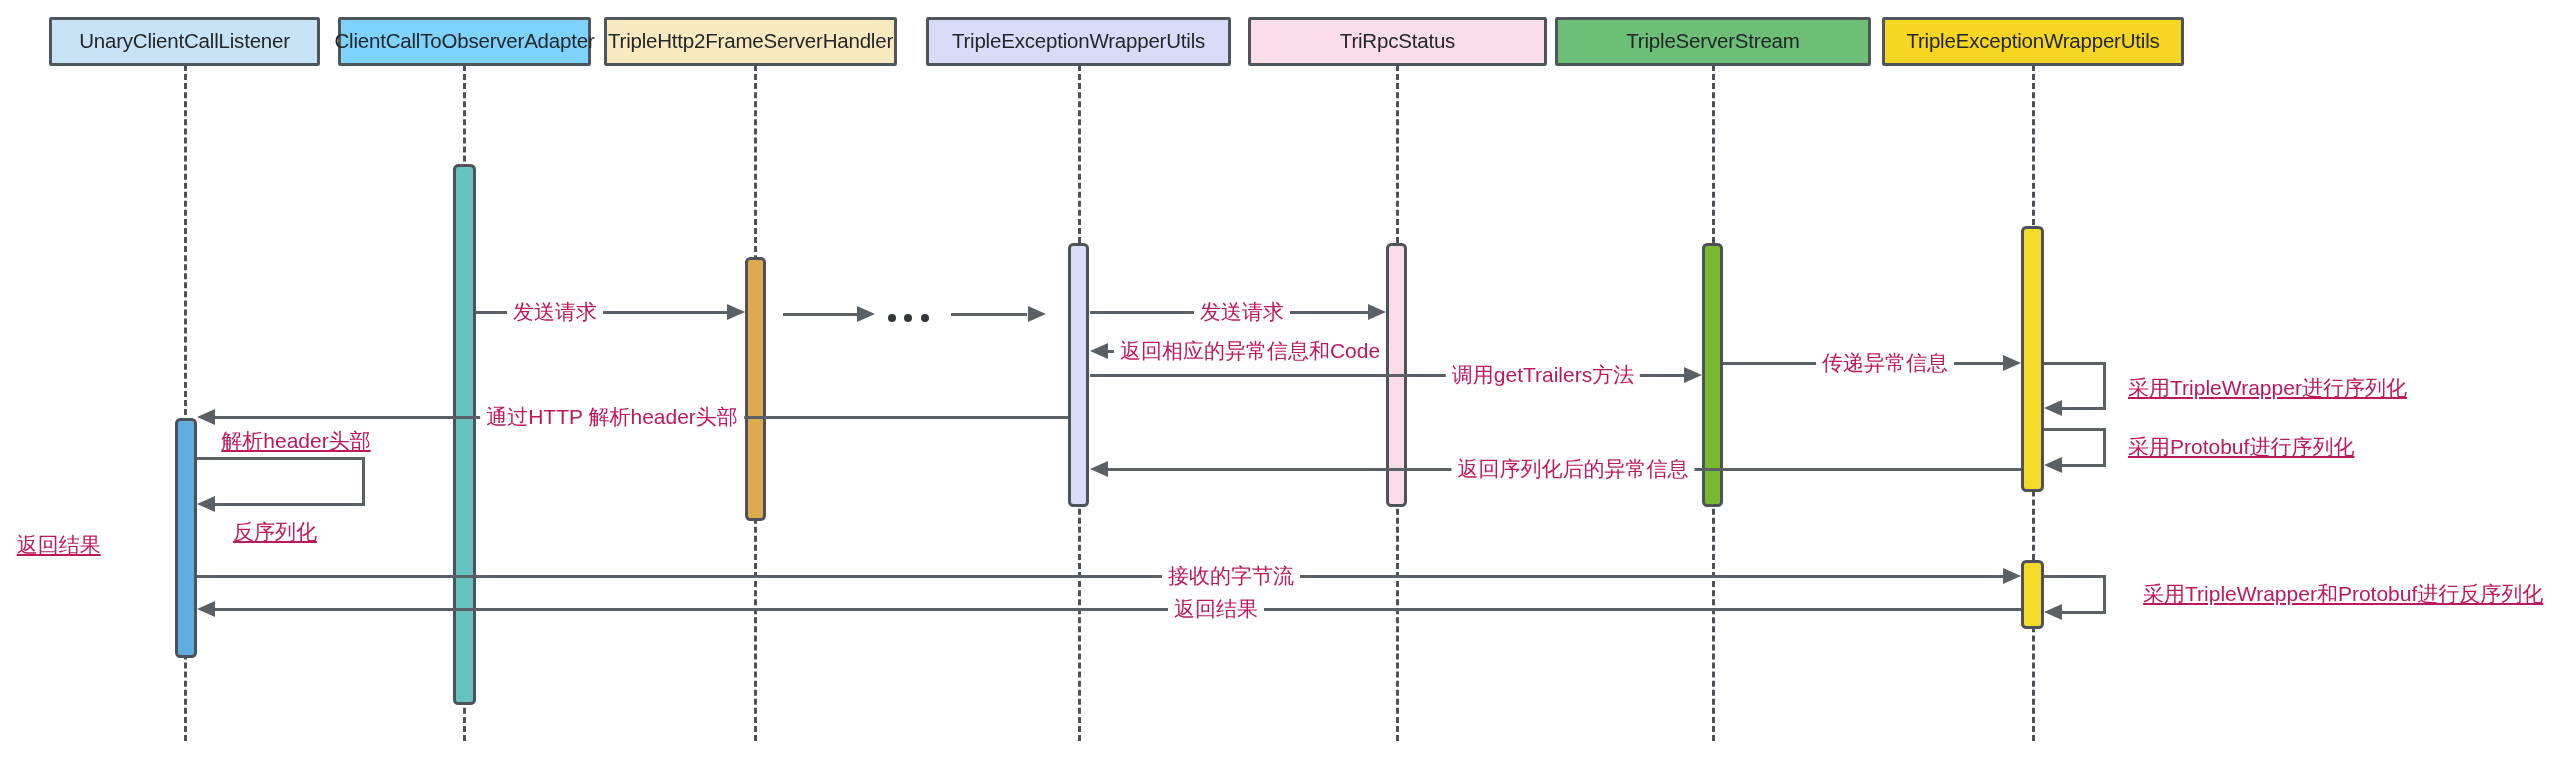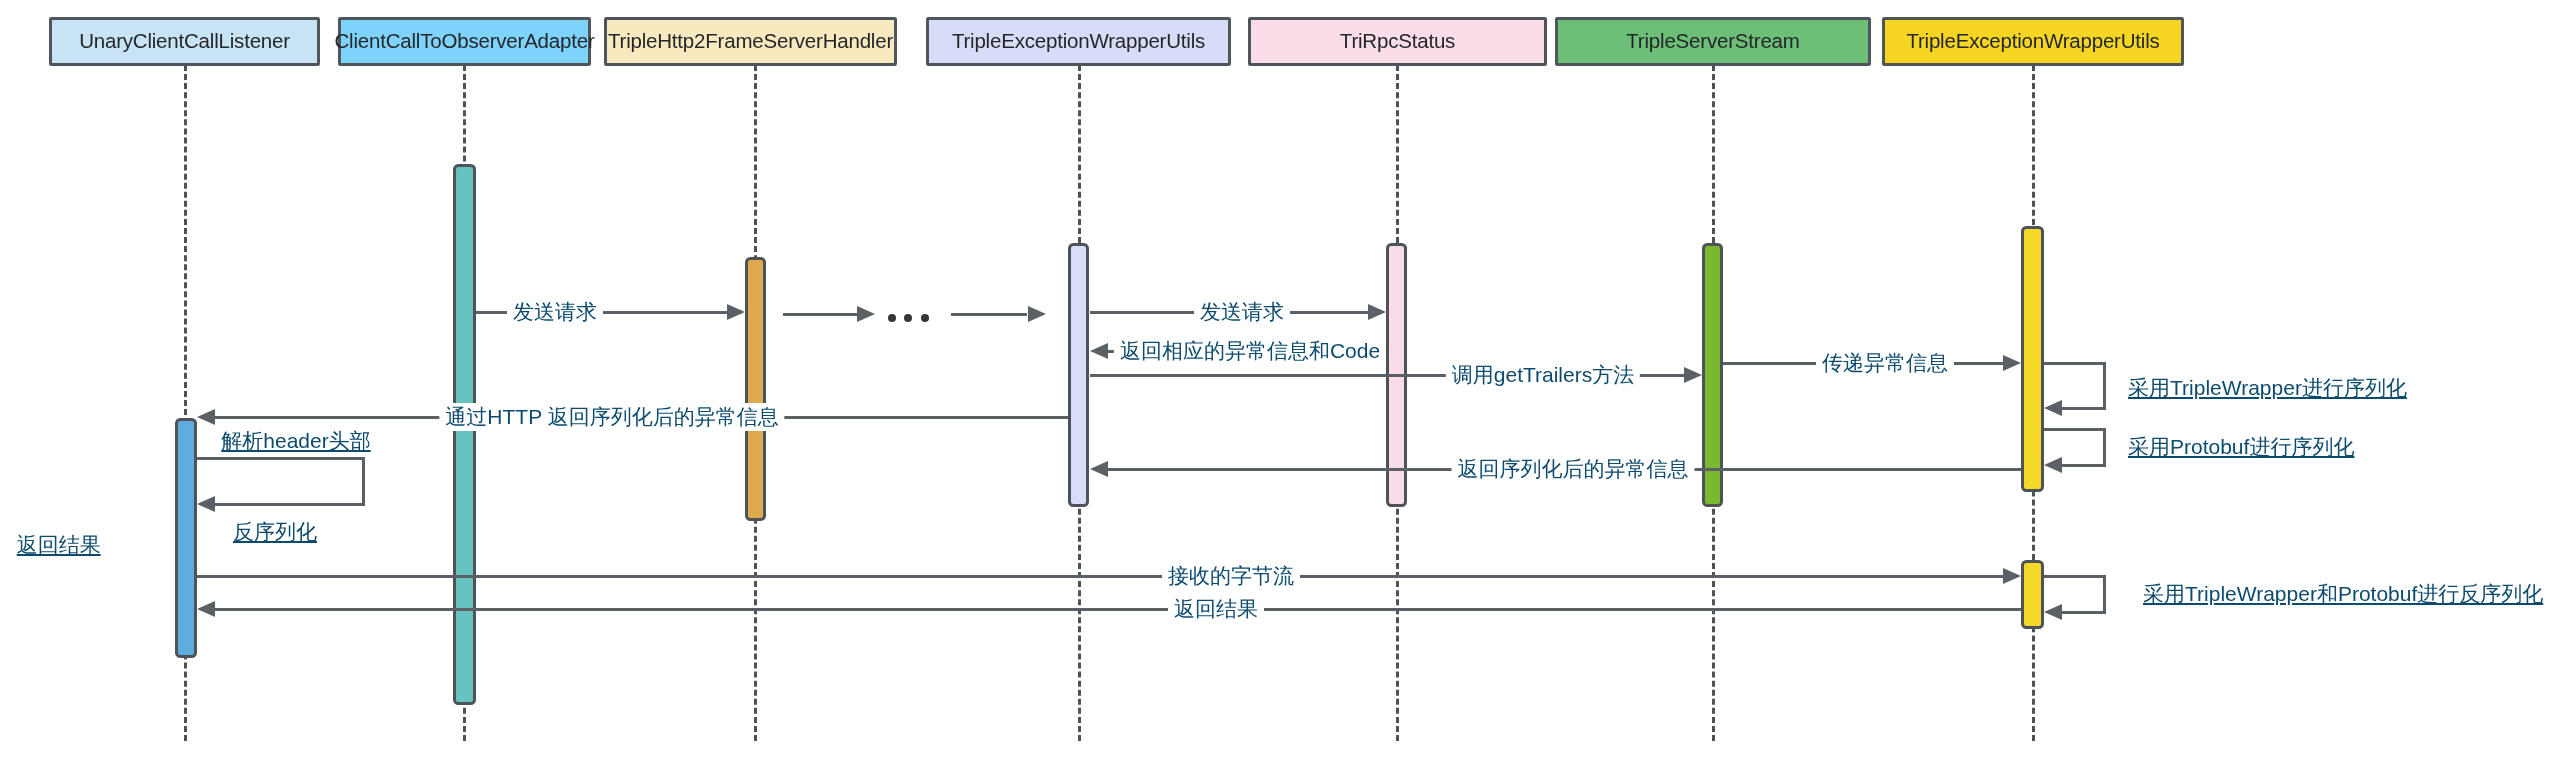--- a/index.html
+++ b/index.html
@@ -14,21 +14,21 @@
   .abar{position:absolute;box-sizing:border-box;border:3px solid #4d5358;border-radius:5.3px;}
   .b-blue{background:#60acdf;} .b-teal{background:#67c3bf;} .b-orange{background:#ddaa4e;}
   .b-lav{background:#d8def8;} .b-pink{background:#fadbe8;} .b-green{background:#7ab92f;} .b-yellow{background:#f5d928;}
   .hline{position:absolute;height:3px;background:#5a6065;margin-top:-1.5px;}
   .vline{position:absolute;width:3px;background:#5a6065;}
   .ah-r{position:absolute;width:0;height:0;border-top:8.4px solid transparent;border-bottom:8.4px solid transparent;
         border-left:18px solid #5a6065;margin-top:-8.4px;}
   .ah-l{position:absolute;width:0;height:0;border-top:8.4px solid transparent;border-bottom:8.4px solid transparent;
         border-right:18px solid #5a6065;margin-top:-8.4px;}
   .mlabel{position:absolute;transform:translate(-50%,-50%);background:#ffffff;padding:0 6px;
-        font-size:21px;color:#0c4a6e;white-space:nowrap;}
+        font-size:21px;color:#be185d;white-space:nowrap;}
   .nobg{background:transparent;padding:0;text-decoration:underline;}
   .anchor-left{transform:translate(0,-50%);}
   .dot{position:absolute;width:8.4px;height:8.4px;border-radius:50%;background:#33373b;}
 </style>
 </head>
 <body>
 
 <div class="stage">
 
   <div class="lifeline" style="left:185px"></div>
@@ -122,21 +122,21 @@
     <div class="hline" style="left:2044px;top:429px;width:62px"></div>
     <div class="vline" style="left:2103px;top:429px;height:37px"></div>
     <div class="hline" style="left:2062px;top:465px;width:44px"></div>
     <div class="ah-l" style="left:2044px;top:465px"></div>
     <span class="mlabel nobg anchor-left" style="left:2128px;top:447px">采用Protobuf进行序列化</span>
   </div>
 
   <div>
     <div class="hline" style="left:215px;top:417px;width:853px"></div>
     <div class="ah-l" style="left:197px;top:417px"></div>
-    <span class="mlabel" style="left:612px;top:417px">通过HTTP 返回序列化后的异常信息</span>
+    <span class="mlabel" style="left:612px;top:417px">通过HTTP 解析header头部</span>
   </div>
 
   <div>
     <span class="mlabel nobg" style="left:296px;top:441px">解析header头部</span>
     <div class="hline" style="left:197px;top:458px;width:168px"></div>
     <div class="vline" style="left:362px;top:458px;height:47px"></div>
     <div class="hline" style="left:215px;top:504px;width:150px"></div>
     <div class="ah-l" style="left:197px;top:504px"></div>
     <span class="mlabel nobg" style="left:275px;top:532px">反序列化</span>
   </div>

